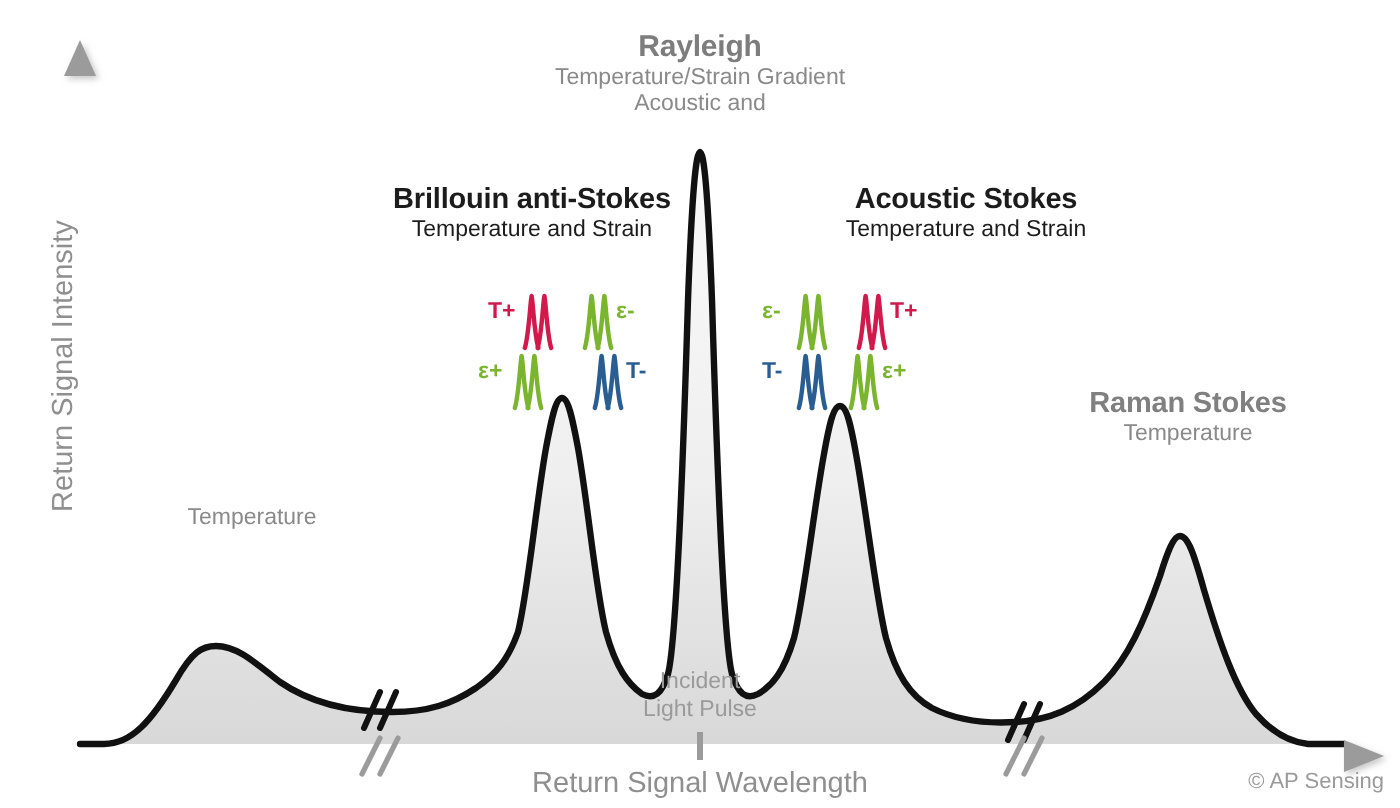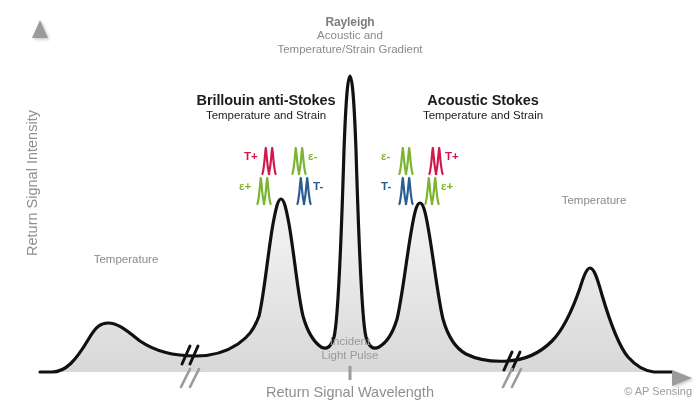--- a/index.html
+++ b/index.html
@@ -228,31 +228,32 @@
   <div class="lbl centered" style="left:126px; top:253px;">
     <div class="lbl-sub grey">Temperature</div>
   </div>
 
   <div class="lbl centered" style="left:242px; top:92px;">
     <div class="lbl-title dark">Brillouin anti-Stokes</div>
     <div class="lbl-sub dark">Temperature and Strain</div>
   </div>
 
   <div class="lbl centered" style="left:350px; top:15px;">
-    <div class="lbl-title" style="color:#7d7d7d; font-size:12px;">Rayleigh</div>
+    <div class="lbl-title" style="color:#7d7d7d; font-size:15px;">Rayleigh</div>
+    <div class="lbl-sub grey">Temperature/Strain Gradient</div>
     <div class="lbl-sub grey">Acoustic and</div>
-    <div class="lbl-sub grey">Temperature/Strain Gradient</div>
   </div>
 
   <div class="lbl centered" style="left:459px; top:92px;">
     <div class="lbl-title dark">Acoustic Stokes</div>
     <div class="lbl-sub dark">Temperature and Strain</div>
   </div>
 
   <div class="lbl centered" style="left:594px; top:194px;">
+    <div class="lbl-title grey-d">Raman Stokes</div>
     <div class="lbl-sub grey">Temperature</div>
   </div>
 
   <div class="lbl centered" style="left:350px; top:335px; color:#9a9a9a; font-size:11.5px;">
     <div>Incident</div>
     <div>Light Pulse</div>
   </div>
 
   <div class="lbl axis-label centered" style="left:350px; top:384px;">Return Signal Wavelength</div>
 

